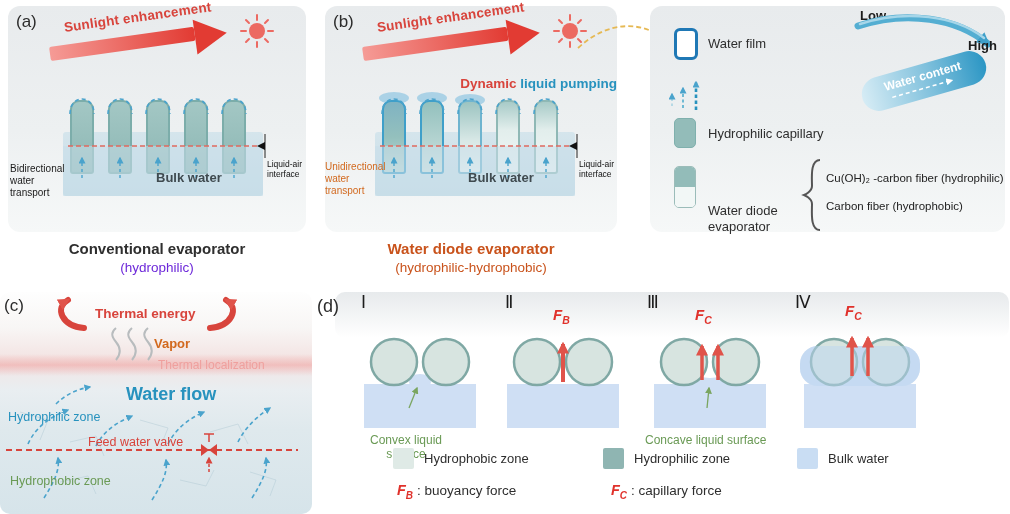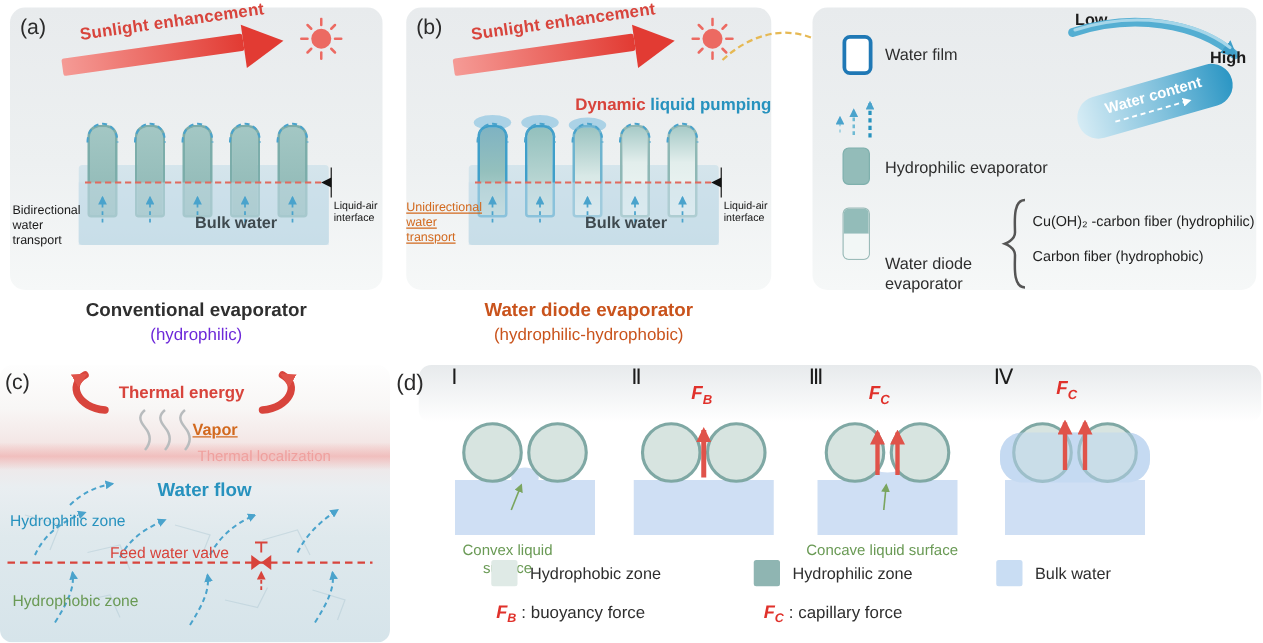--- a/index.html
+++ b/index.html
@@ -4,21 +4,21 @@
 <style>
   html,body { margin:0; padding:0; background:#fff; }
   .fig { position:relative; width:1010px; height:514px; background:#fff;
          font-family:"Liberation Sans", sans-serif; color:#333; overflow:hidden; }
   .abs { position:absolute; }
   .panel-box { position:absolute; border-radius:12px;
     background:linear-gradient(180deg,#e8ebed 0%,#edf0f1 55%,#f6f8f8 100%); }
   .corner-label { position:absolute; font-size:17px; color:#2b2b2b; }
   .t { position:absolute; white-space:nowrap; }
   .wrap { white-space:normal;margin-top:29px; }
-  .red { color:#d8443c; } .blue { color:#2792be; } .orange { color:#d2691e;text-decoration:underline; }
+  .red { color:#d8443c; } .blue { color:#2792be; } .orange { color:#d2691e; }
   .green { color:#6a9a55; } .pink { color:#efa09e; }
   .bold { font-weight:bold; }
   .tank { position:absolute; background:linear-gradient(180deg,#d5e5ec,#c7dde7); border-radius:3px; }
   .water-overlay { position:absolute; background:rgba(201,223,234,0.55); }
   .pillar { position:absolute; width:24px; height:74px; box-sizing:border-box;
     border-radius:9px 9px 3px 3px; }
   .pillar-a { background:linear-gradient(180deg,#a3c7c4,#8db7b4); border:2px solid #7cadaa; }
   .pillar-b1 { background:linear-gradient(180deg,#7fb3c2 0%,#94c0bd 50%,#bcd8d5 100%); border:2.5px solid #3f9fc9; }
   .pillar-b2 { background:linear-gradient(180deg,#93c0bd,#cfe3e0); border:2.5px solid #3f9fc9; }
   .pillar-b3 { background:linear-gradient(180deg,#9cc4c1 0%,#d8e8e6 55%,#ecf4f3 100%); border:2px solid #6fb4cf; }
@@ -248,21 +248,21 @@
       </svg>
     </div>
 
     <svg class="overlay-svg" style="left:14px; top:66px;" width="46" height="40">
       <path d="M8,34 L8,22" stroke="#9fd0e0" stroke-width="1.4" stroke-dasharray="2.5 2.5" marker-end="url(#arrTeal)"></path>
       <path d="M19,36 L19,16" stroke="#6fbad4" stroke-width="2" stroke-dasharray="3 2.5" marker-end="url(#arrTeal)"></path>
       <path d="M32,38 L32,10" stroke="#2792be" stroke-width="2.6" stroke-dasharray="3.5 2.5" marker-end="url(#arrTeal)"></path>
     </svg>
 
     <div class="legend-icon-hydrophilic" style="left:24px; top:112px;"></div>
-    <div class="legend-text" style="left:58px; top:120px;">Hydrophilic evaporator</div>
+    <div class="legend-text" style="left:58px; top:120px;">Hydrophilic capillary</div>
 
     <div class="legend-icon-diode" style="left:24px; top:160px;">
       <div class="top"></div>
       <div class="bottom"></div>
     </div>
     <div class="legend-text wrap" style="left:58px; top:168px; width:86px; line-height:1.25;">Water diode evaporator</div>
 
     <svg class="overlay-svg" style="left:148px; top:150px;" width="26" height="78">
       <path d="M22,4 C12,4 14,22 14,30 C14,36 6,39 6,39 C6,39 14,42 14,48 C14,56 12,74 22,74" stroke="#555" stroke-width="2" fill="none"></path>
     </svg>
@@ -310,21 +310,21 @@
         <polygon points="217,152 209,158 217,164" fill="#d8443c"></polygon>
         <line x1="209" y1="150" x2="209" y2="142" stroke="#d8443c" stroke-width="1.5"></line>
         <line x1="204" y1="142" x2="214" y2="142" stroke="#d8443c" stroke-width="1.5"></line>
       </g>
       <path d="M209,180 L209,166" stroke="#d8443c" stroke-width="1.5" stroke-dasharray="3 2" marker-end="url(#arrRed)"></path>
     </svg>
 
     <div class="t bold red" style="left:95px; top:14px; font-size:13.5px;">Thermal energy</div>
     <div class="t bold orange" style="left:154px; top:44px; font-size:13px;">Vapor</div>
     <div class="t pink" style="left:158px; top:66px; font-size:12px;">Thermal localization</div>
-    <div class="t bold blue" style="left:126px; top:92px; font-size:15px;">Water flow</div>
+    <div class="t bold blue" style="left:126px; top:92px; font-size:18px;">Water flow</div>
     <div class="t blue" style="left:8px; top:118px; font-size:12.5px;">Hydrophilic zone</div>
     <div class="t red" style="left:88px; top:143px; font-size:12.5px;">Feed water valve</div>
     <div class="t green" style="left:10px; top:182px; font-size:12.5px;">Hydrophobic zone</div>
   </div>
 
   <div class="abs" style="left:315px; top:292px; width:695px; height:222px;">
     <div class="d-band" style="left:20px; top:0; width:674px; height:46px;"></div>
     <div class="corner-label" style="left:2px; top:4px; font-size:18px;">(d)</div>
 
     <div class="roman" style="left:46px;">Ⅰ</div>

